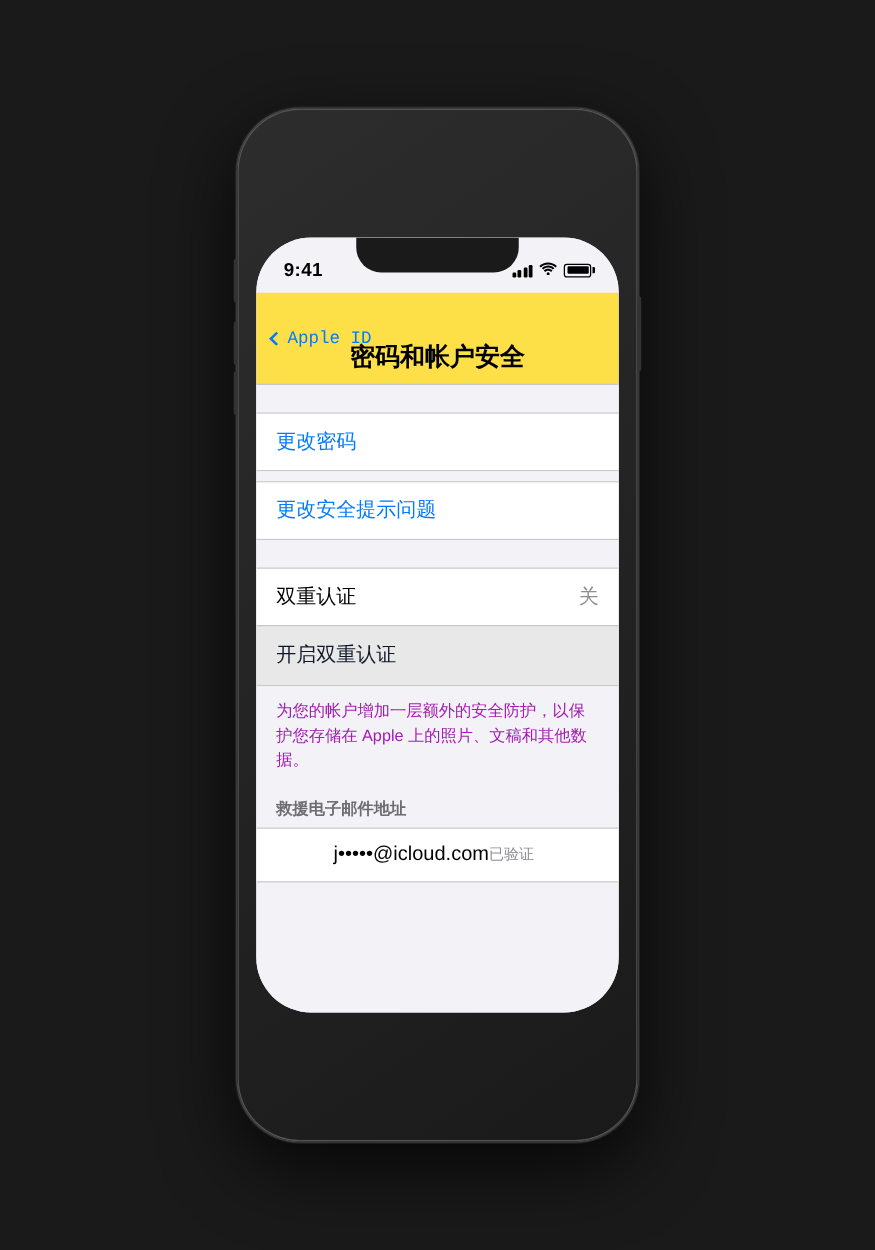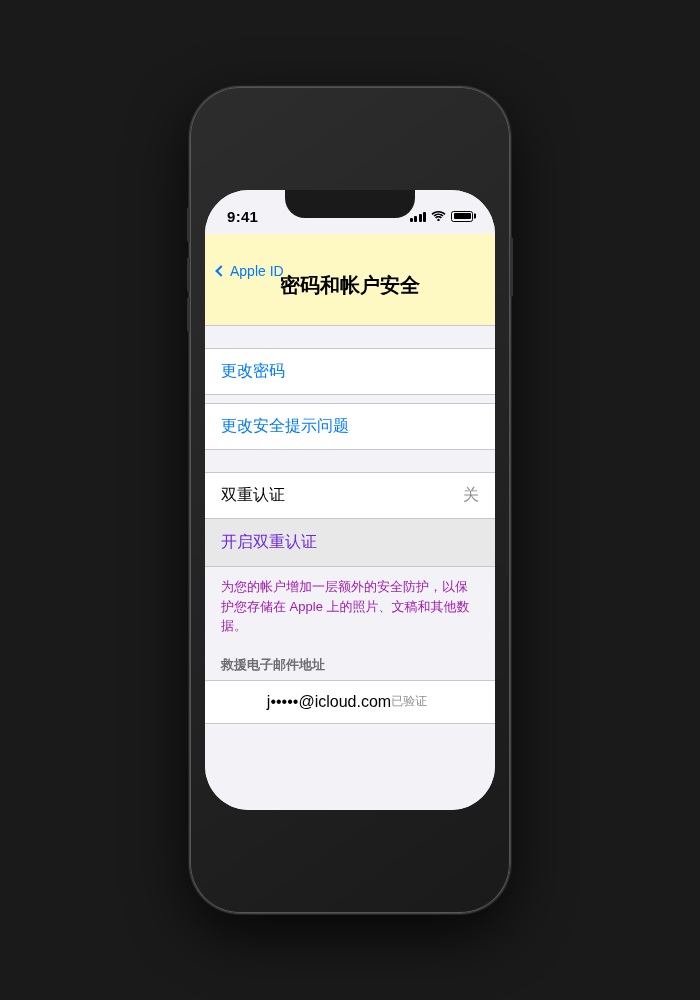--- a/index.html
+++ b/index.html
@@ -149,27 +149,28 @@
     }
     .battery-fill {
       width: 100%;
       height: 100%;
       background: #000;
       border-radius: 1px;
     }
 
     
     .nav-bar {
-      background: #fef9c3;
+      background: #fde047;
       border-bottom: 0.5px solid #c8c7cc;
-      padding: 8px 16px 26px;
+      padding: 8px 16px 8px;
       display: flex;
       align-items: center;
       justify-content: center;
       position: relative;
+      font-family: Liberation Mono, monospace;
     }
 
     .nav-back {
       position: absolute;
       left: 12px;
       display: flex;
       align-items: center;
       gap: 3px;
       color: #007aff;
       font-size: 14px;
@@ -249,21 +250,21 @@
 
     .enable-row {
       padding: 13px 16px;
       background: #e8e8e8;
       border-top: 0.5px solid #c8c7cc;
       border-bottom: 0.5px solid #c8c7cc;
     }
 
     .enable-label {
       font-size: 16px;
-      color: #6d28d9;
+      color: #0f172a;
     }
 
     .description-text {
       padding: 10px 16px 12px;
       font-size: 13px;
       color: #a21caf;
       background: #f2f2f7;
       line-height: 1.5;
     }
 

